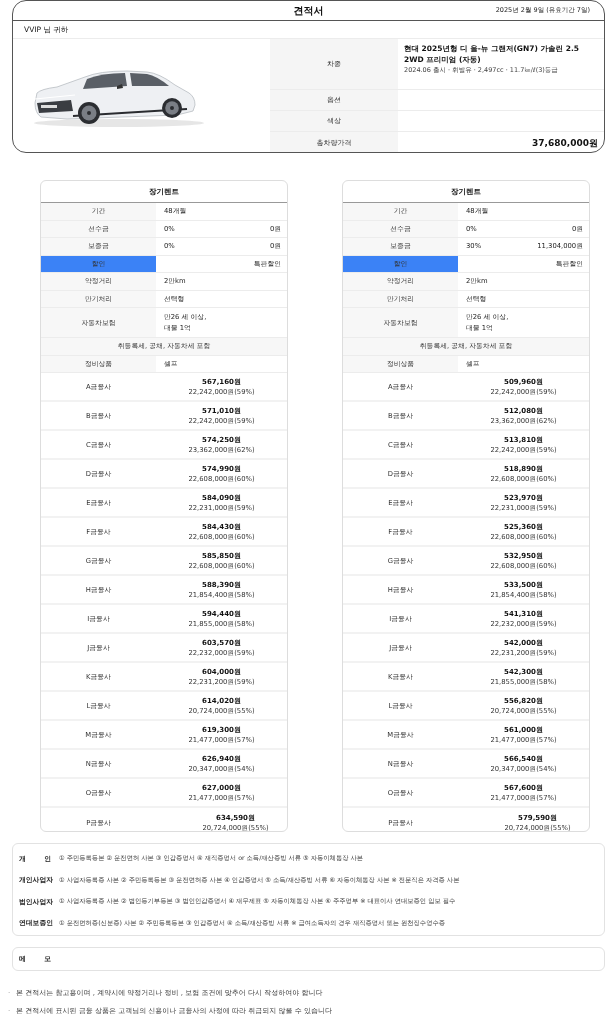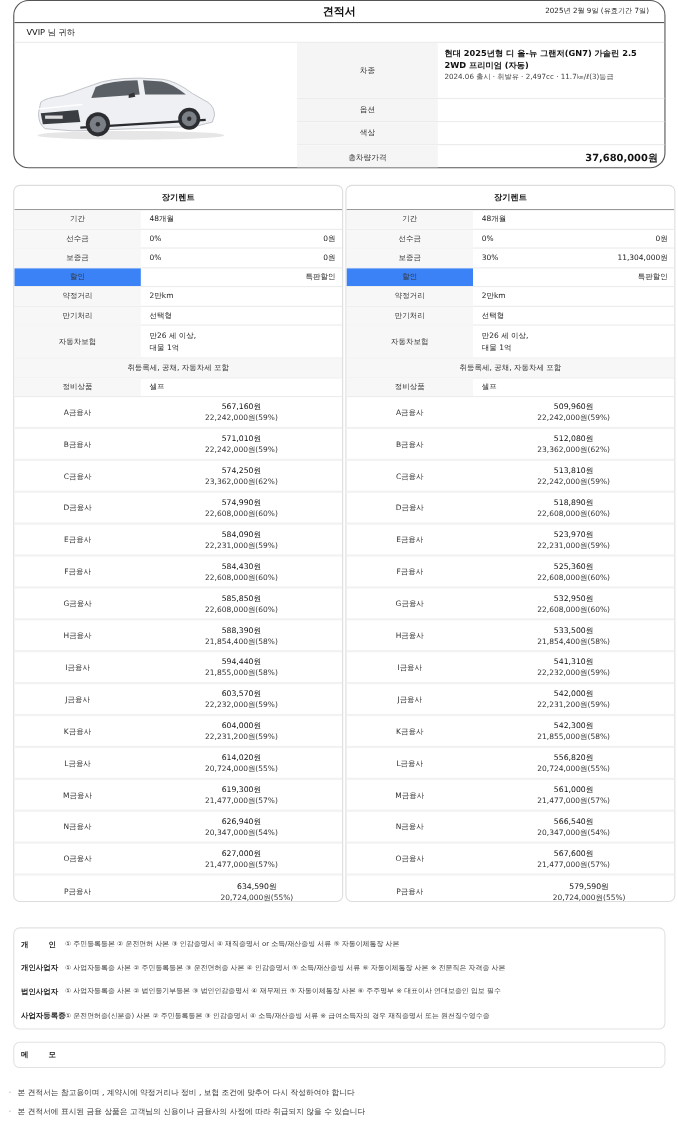--- a/index.html
+++ b/index.html
@@ -24,40 +24,40 @@
     .spec-table { position: absolute; left: 257px; top: 0; width: 336px; }
     .spec-row { display: flex; border-bottom: 1px solid #ececec; }
     .spec-row:last-child { border-bottom: none; }
     .spec-label { width: 128px; background: #f5f5f5; text-align: center; color: #333; font-size: 7px; display: flex; align-items: center; justify-content: center; }
     .spec-value { flex: 1; padding: 4px 6px; font-size: 7px; color: #222; }
     .spec-model { font-weight: bold; font-size: 7.5px; line-height: 11px; color: #111; }
     .spec-sub { font-size: 6.5px; color: #444; line-height: 10px; }
     .spec-price { text-align: right; font-weight: bold; font-size: 9px; color: #111; padding-right: 8px; }
 
     .rent-card {
-      position: absolute; top: 168px; width: 300px; height: 652px;
-      border: 1px solid #ddd; border-radius: 6px; overflow: hidden; background: #fff;
+      position: absolute; top: 180px; width: 248px; height: 652px;
+      border: 1px solid #ddd; border-radius: 6px; overflow: hidden; background: #fff; margin-left: 28px;
     }
     .rent-left { left: 12px; }
     .rent-right { left: 314px; }
     .rent-title { height: 22px; line-height: 22px; text-align: center; font-weight: bold; font-size: 7.5px; border-bottom: 1.5px solid #999; color: #111; }
     .rent-row { display: flex; border-bottom: 1px solid #ececec; height: 17.5px; align-items: stretch; }
     .rent-row.tall { height: 30px; }
     .rent-label { width: 115px; background: #f7f7f7; text-align: center; display: flex; align-items: center; justify-content: center; font-size: 6.8px; color: #333; }
     .rent-label.disc { background: #3b82f6; }
     .rent-val { flex: 1; display: flex; align-items: center; justify-content: space-between; padding: 0 6px 0 8px; font-size: 6.8px; color: #222; }
     .rent-val.right { justify-content: flex-end; }
     .rent-val.stack { flex-direction: column; align-items: flex-start; justify-content: center; line-height: 11px; }
     .rent-full { flex: 1; display: flex; align-items: center; justify-content: center; background: #f7f7f7; font-size: 6.8px; color: #333; }
 
     .lender-row { display: flex; border-bottom: 2px solid #f2f2f2; height: 29px; }
     .lender-row:last-child { border-bottom: none; gap: 28px; }
     .lender-name { width: 115px; display: flex; align-items: center; justify-content: center; font-size: 6.8px; color: #333; }
     .lender-vals { flex: 1; display: flex; flex-direction: column; align-items: center; justify-content: center; }
-    .lender-monthly { font-weight: normal; font-size: 7px; color: #111; line-height: 10px; }
+    .lender-monthly { font-weight: bold; font-size: 7px; color: #111; line-height: 10px; }
     .lender-residual { font-size: 6.8px; color: #333; line-height: 10px; }
 
     .docs-card {
       position: absolute; left: 12px; top: 843px; width: 593px; height: 93px;
       border: 1px solid #e2e2e2; border-radius: 6px; background: #fff; padding-top: 4px;
     }
     .doc-row { display: flex; height: 21.5px; align-items: center; }
     .doc-label { width: 46px; padding-left: 6px; font-weight: bold; font-size: 6.8px; color: #222; white-space: nowrap; }
     .doc-label.spread { display: flex; justify-content: space-between; padding-right: 8px; }
     .doc-text { flex: 1; font-size: 6.3px; color: #333; white-space: nowrap; }
@@ -479,21 +479,21 @@
   </div>
   <div class="doc-row">
     <div class="doc-label">개인사업자</div>
     <div class="doc-text">① 사업자등록증 사본 ② 주민등록등본 ③ 운전면허증 사본 ④ 인감증명서 ⑤ 소득/재산증빙 서류 ⑥ 자동이체통장 사본 ※ 전문직은 자격증 사본</div>
   </div>
   <div class="doc-row">
     <div class="doc-label">법인사업자</div>
     <div class="doc-text">① 사업자등록증 사본 ② 법인등기부등본 ③ 법인인감증명서 ④ 재무제표 ⑤ 자동이체통장 사본 ⑥ 주주명부 ※ 대표이사 연대보증인 입보 필수</div>
   </div>
   <div class="doc-row">
-    <div class="doc-label">사업자등록증</div>
+    <div class="doc-label">연대보증인</div>
     <div class="doc-text">① 운전면허증(신분증) 사본 ② 주민등록등본 ③ 인감증명서 ④ 소득/재산증빙 서류 ※ 급여소득자의 경우 재직증명서 또는 원천징수영수증</div>
   </div>
 </div>
 
 <div class="memo-card">
   <div class="memo-label">
     <span>메</span>
     <span>모</span>
   </div>
   <div style="flex:1;font-size:7px;"></div>

